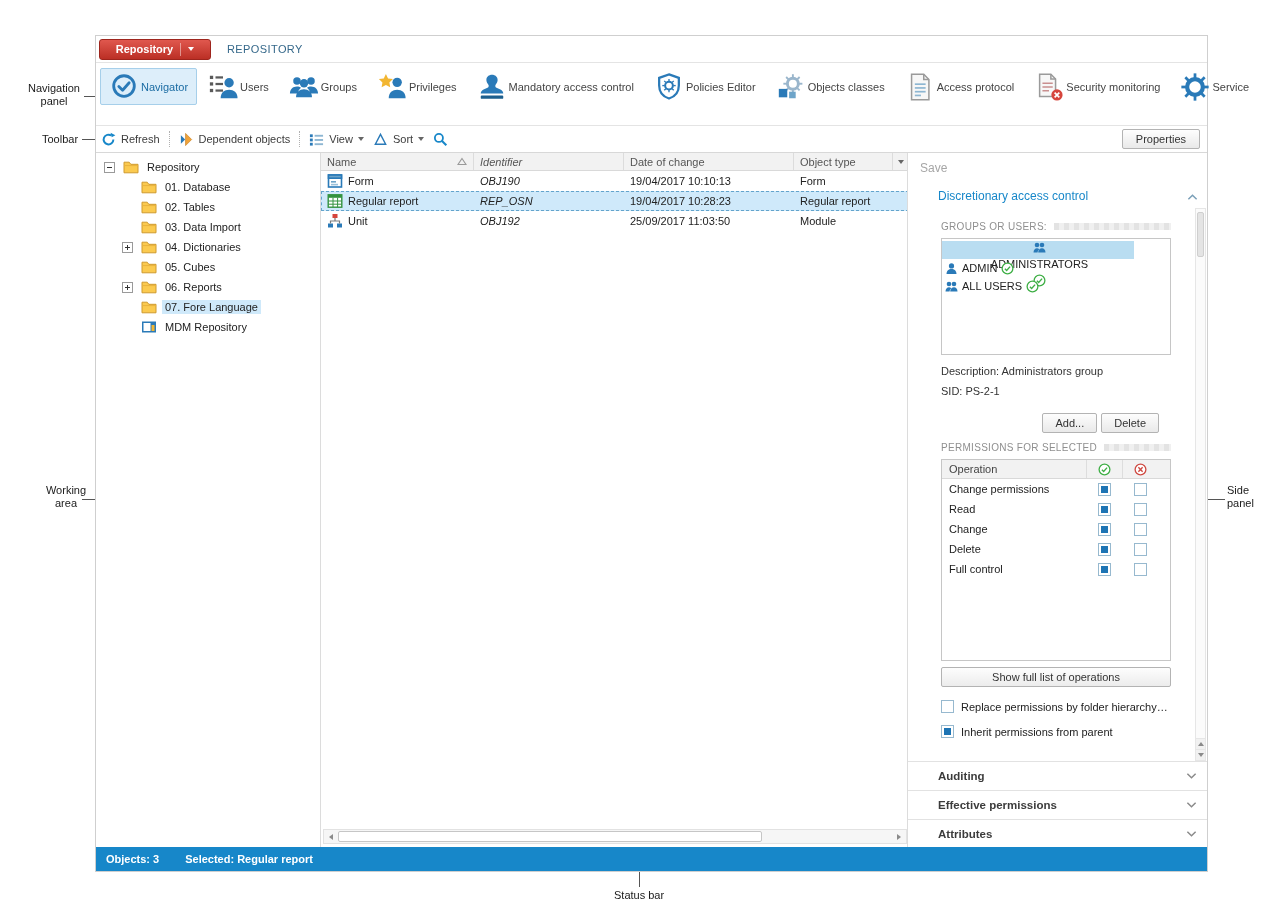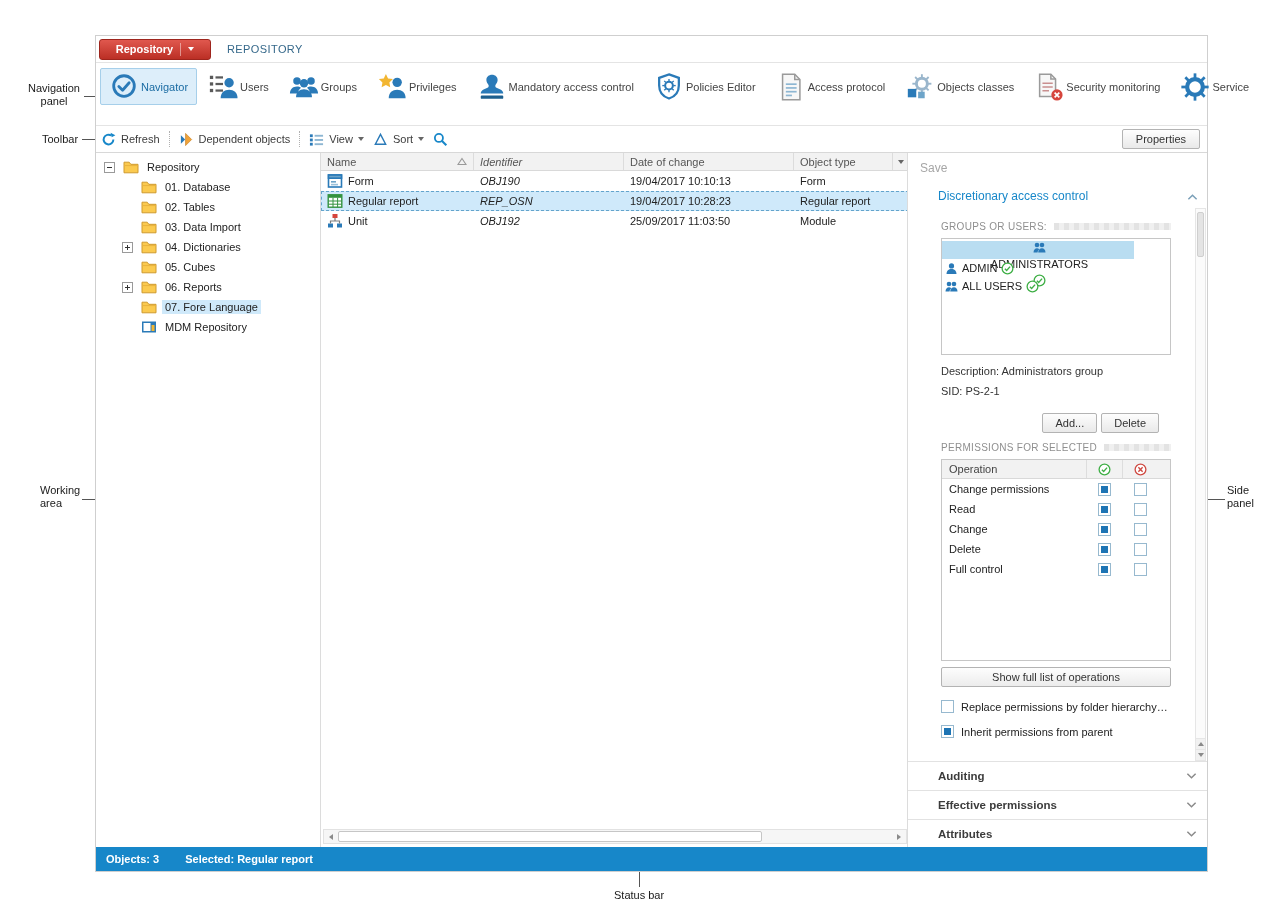--- a/index.html
+++ b/index.html
@@ -139,21 +139,21 @@
   </div>
   <div class="ann-line" style="left:84px;top:96px;width:16px;height:1px"></div>
   <div class="dot" style="left:100px;top:93px"></div>
 
   <div class="ann" style="left:42px;top:133px">
     <div>Toolbar</div>
   </div>
   <div class="ann-line" style="left:82px;top:139px;width:18px;height:1px"></div>
   <div class="dot" style="left:100px;top:136px"></div>
 
-  <div class="ann" style="left:40px;top:484px;width:52px;">
+  <div class="ann" style="left:40px;top:484px;width:52px;text-align:center">
     <div>Working</div>
     <div>area</div>
   </div>
   <div class="ann-line" style="left:82px;top:499px;width:25px;height:1px"></div>
   <div class="dot" style="left:107px;top:496px"></div>
 
   <div class="ann" style="left:1227px;top:484px">
     <div>Side</div>
     <div>panel</div>
   </div>
@@ -241,41 +241,41 @@
             <svg viewBox="0 0 32 32">
               <path d="M16 2.5l10.5 3.8v8c0 7.5-4.6 12-10.5 14-5.9-2-10.5-6.5-10.5-14v-8z" fill="none" stroke="#2a7ab8" stroke-width="2.4"></path>
               <use href="#gear" transform="translate(16,14.5) scale(0.55)" stroke="#2a7ab8"></use>
             </svg>
           </span>
         <span class="rlbl">Policies Editor</span>
       </div>
       <div class="ritem">
         <span class="ricon">
             <svg viewBox="0 0 32 32">
+              <use href="#gear" transform="translate(18,12.5) scale(0.78)" stroke="#9ab6cc"></use>
+              <rect x="3" y="18" width="9" height="9" fill="#2a7ab8"></rect>
+              <rect x="14" y="21" width="7" height="7" fill="#6da4c9"></rect>
+            </svg>
+          </span>
+        <span class="rlbl">Objects classes</span>
+      </div>
+      <div class="ritem">
+        <span class="ricon">
+            <svg viewBox="0 0 32 32">
               <path d="M7 2.5h13l5.5 5.5v21.5H7z" fill="#f7f7f7" stroke="#9a9a9a" stroke-width="1.6"></path>
               <path d="M20 2.5V8h5.5" fill="none" stroke="#9a9a9a" stroke-width="1.6"></path>
               <g stroke="#8db6d2" stroke-width="1.8">
                 <line x1="10.5" y1="13" x2="22" y2="13"></line>
                 <line x1="10.5" y1="17" x2="22" y2="17"></line>
                 <line x1="10.5" y1="21" x2="22" y2="21"></line>
                 <line x1="10.5" y1="25" x2="17" y2="25"></line>
               </g>
             </svg>
           </span>
         <span class="rlbl">Access protocol</span>
-      </div>
-      <div class="ritem">
-        <span class="ricon">
-            <svg viewBox="0 0 32 32">
-              <use href="#gear" transform="translate(18,12.5) scale(0.78)" stroke="#9ab6cc"></use>
-              <rect x="3" y="18" width="9" height="9" fill="#2a7ab8"></rect>
-              <rect x="14" y="21" width="7" height="7" fill="#6da4c9"></rect>
-            </svg>
-          </span>
-        <span class="rlbl">Objects classes</span>
       </div>
       <div class="ritem">
         <span class="ricon">
             <svg viewBox="0 0 32 32">
               <path d="M6 2.5h12l5 5V26H6z" fill="#f7f7f7" stroke="#9a9a9a" stroke-width="1.6"></path>
               <path d="M18 2.5V7.5h5" fill="none" stroke="#9a9a9a" stroke-width="1.6"></path>
               <g stroke="#c98f8f" stroke-width="1.6">
                 <line x1="9" y1="12" x2="20" y2="12"></line>
                 <line x1="9" y1="16" x2="20" y2="16"></line>
                 <line x1="9" y1="20" x2="16" y2="20"></line>

